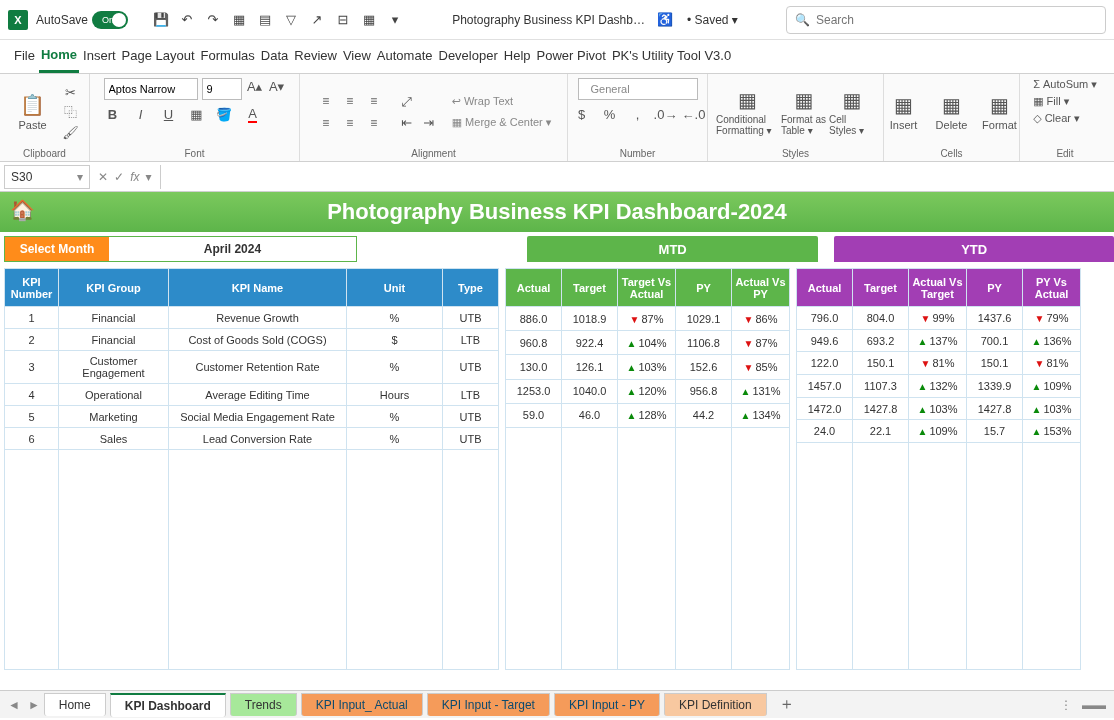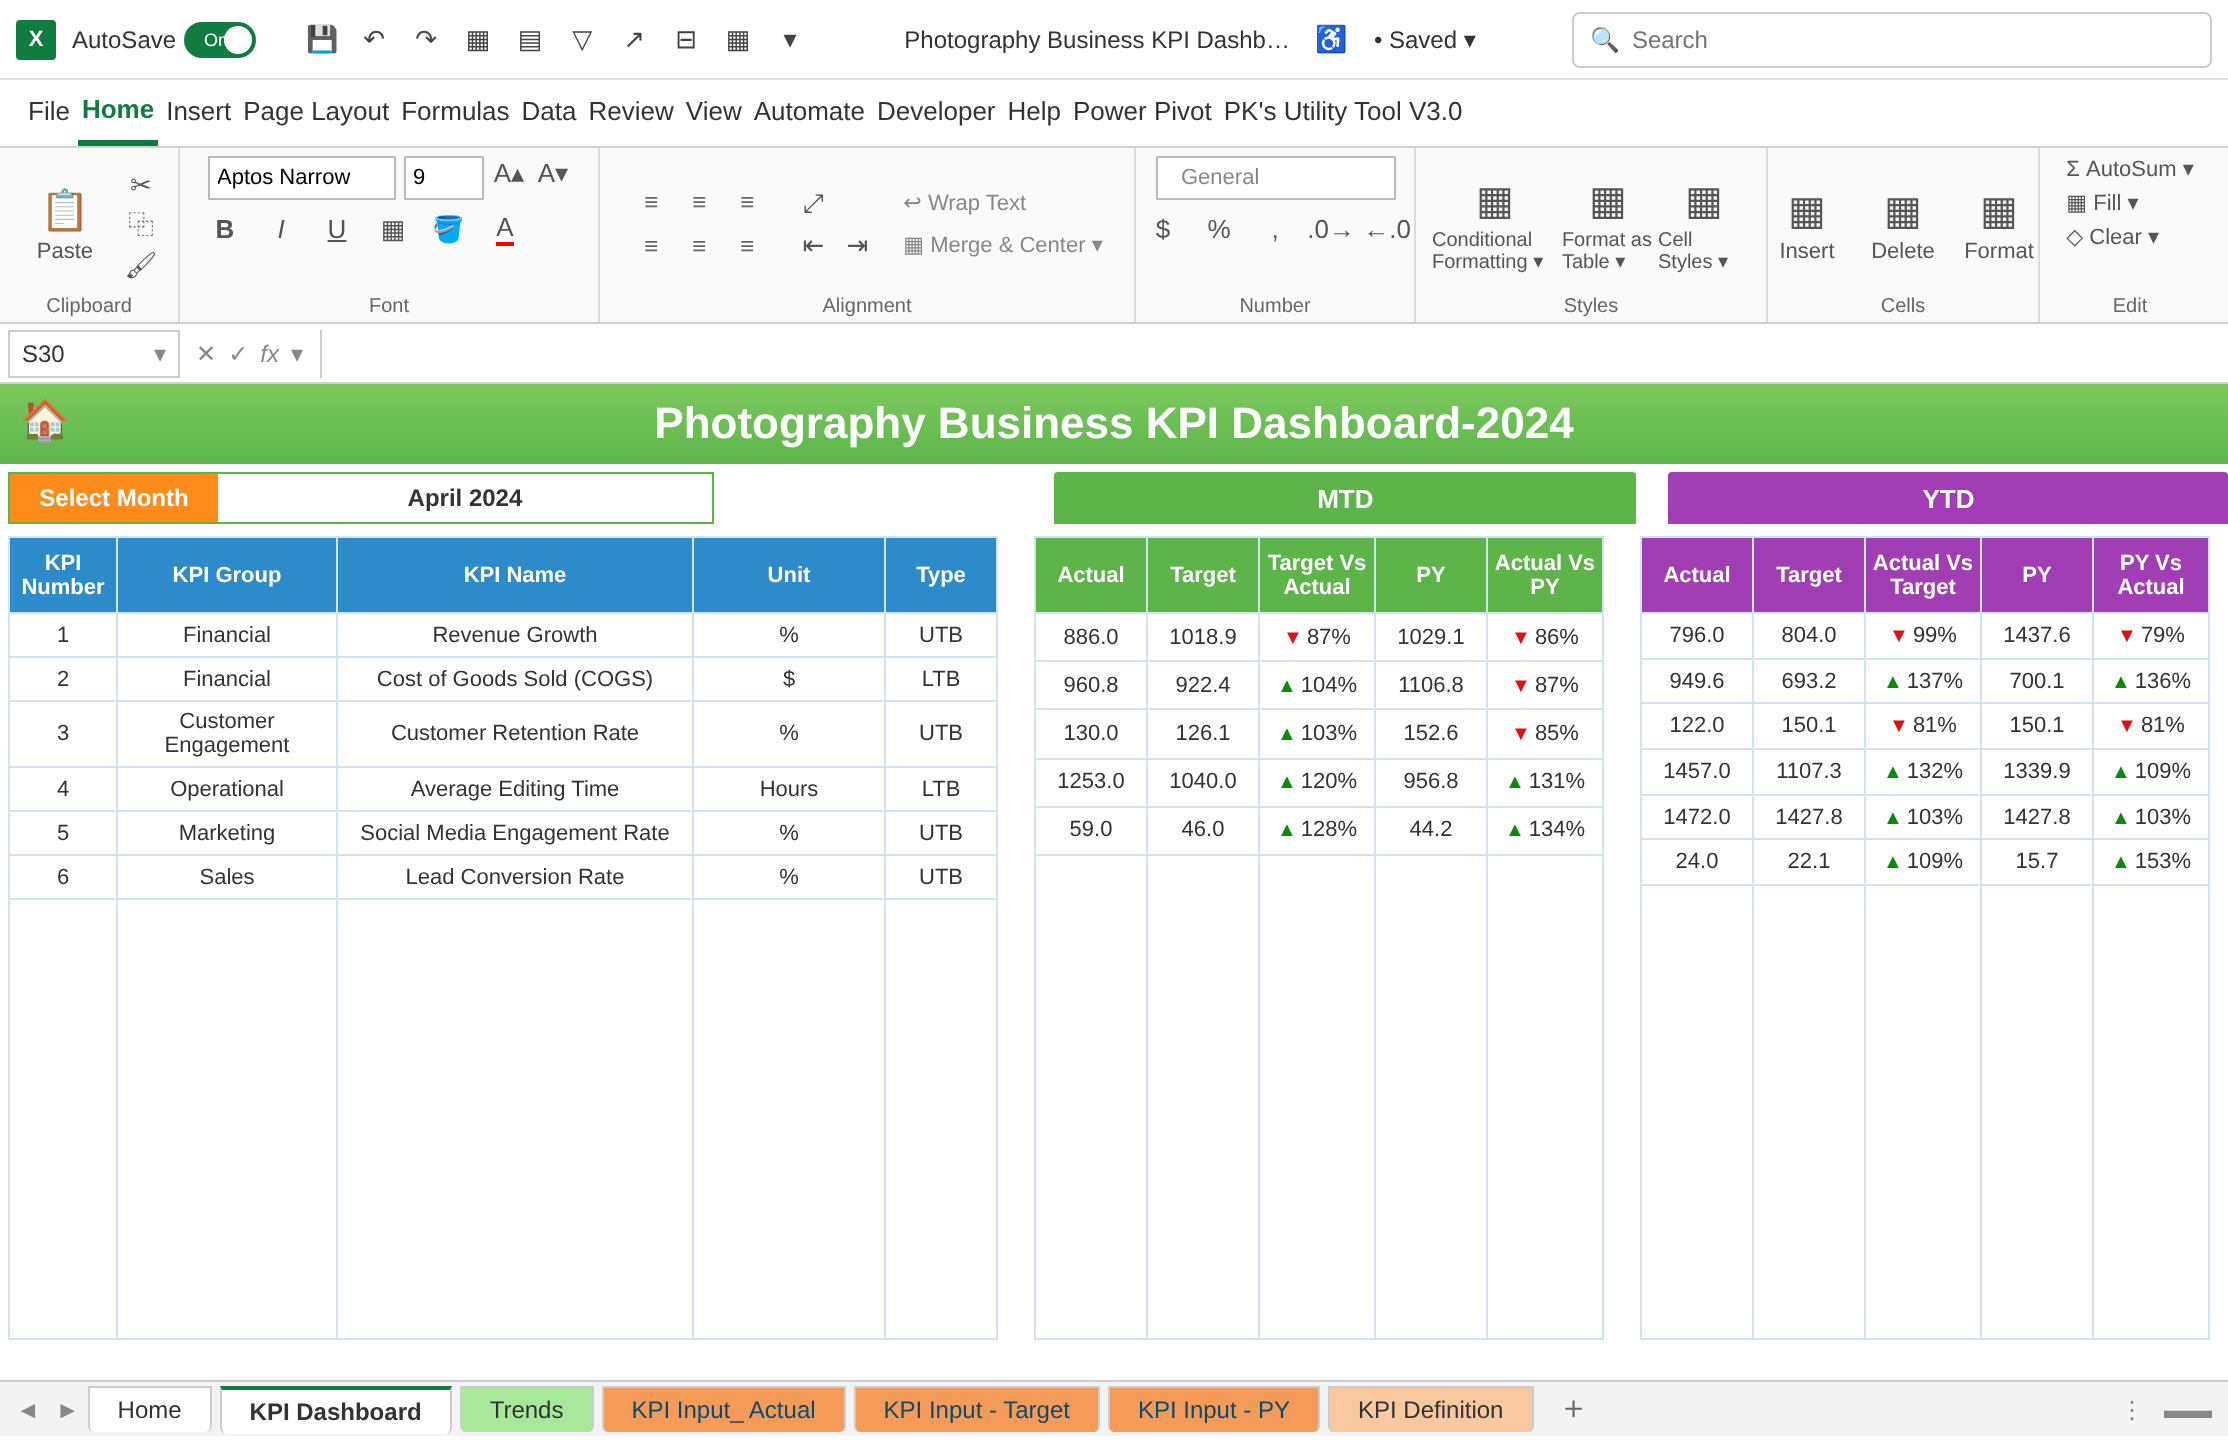--- a/index.html
+++ b/index.html
@@ -49,21 +49,21 @@
   .home-ic { position: absolute; left: 10px; top: 6px; color: #fff; font-size: 20px; }
 
   .top-row { display: flex; gap: 8px; margin-top: 4px; }
   .month-sel { display: flex; width: 356px; height: 26px; border: 1px solid #5db54a; margin-left: 4px; }
   .month-sel .lbl { background: #ff8c1a; color: #fff; font-weight: 600; width: 104px; display: flex; align-items: center; justify-content: center; font-size: 12px; }
   .month-sel .val { flex: 1; display: flex; align-items: center; justify-content: center; font-weight: 600; }
   .period-head { height: 26px; display: flex; align-items: center; justify-content: center; color: #fff; font-weight: 600; font-size: 13px; border-radius: 2px 2px 0 0; }
   .mtd-head { background: #5db54a; width: 294px; margin-left: 162px; }
   .ytd-head { background: #a23eb4; width: 282px; margin-left: 8px; }
 
-  .grid-wrap { display: flex; margin-top: 6px; gap: 18px; padding: 0 4px; }
+  .grid-wrap { display: flex; margin-top: 6px; gap: 6px; padding: 0 4px; }
 
   table { border-collapse: collapse; }
   th, td { border: 1px solid #cfe3f0; font-size: 11px; text-align: center; padding: 4px 2px; }
 
   .desc-table th { background: #2d8bc9; color: #fff; height: 38px; font-weight: 600; }
   .desc-table td { height: 22px; }
   .c-num { width: 54px; }
   .c-grp { width: 110px; }
   .c-name { width: 178px; }
   .c-unit { width: 96px; }

